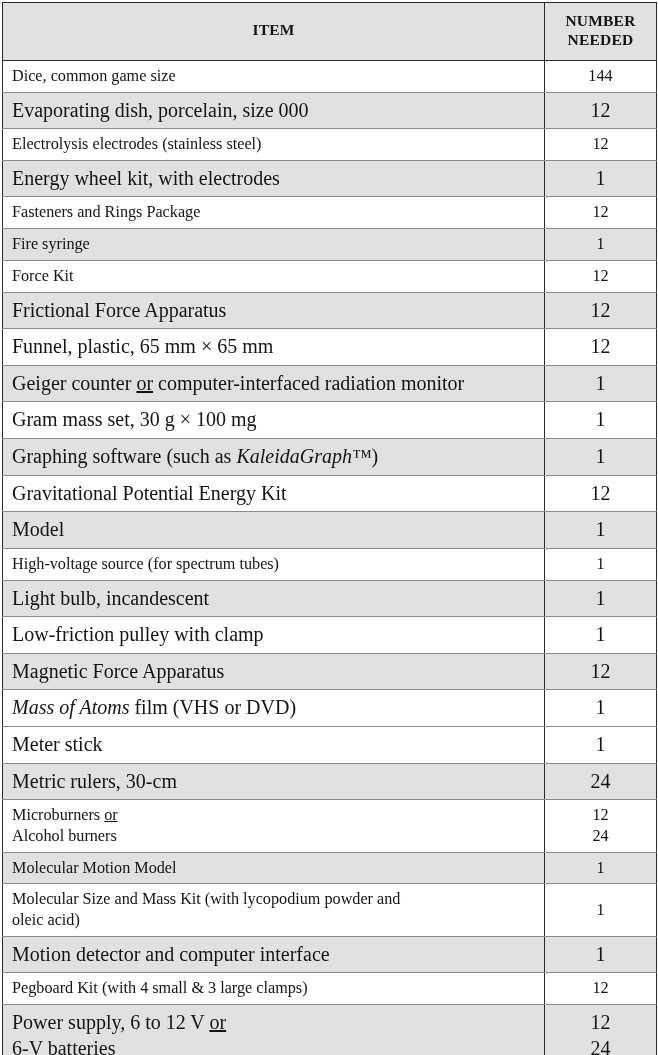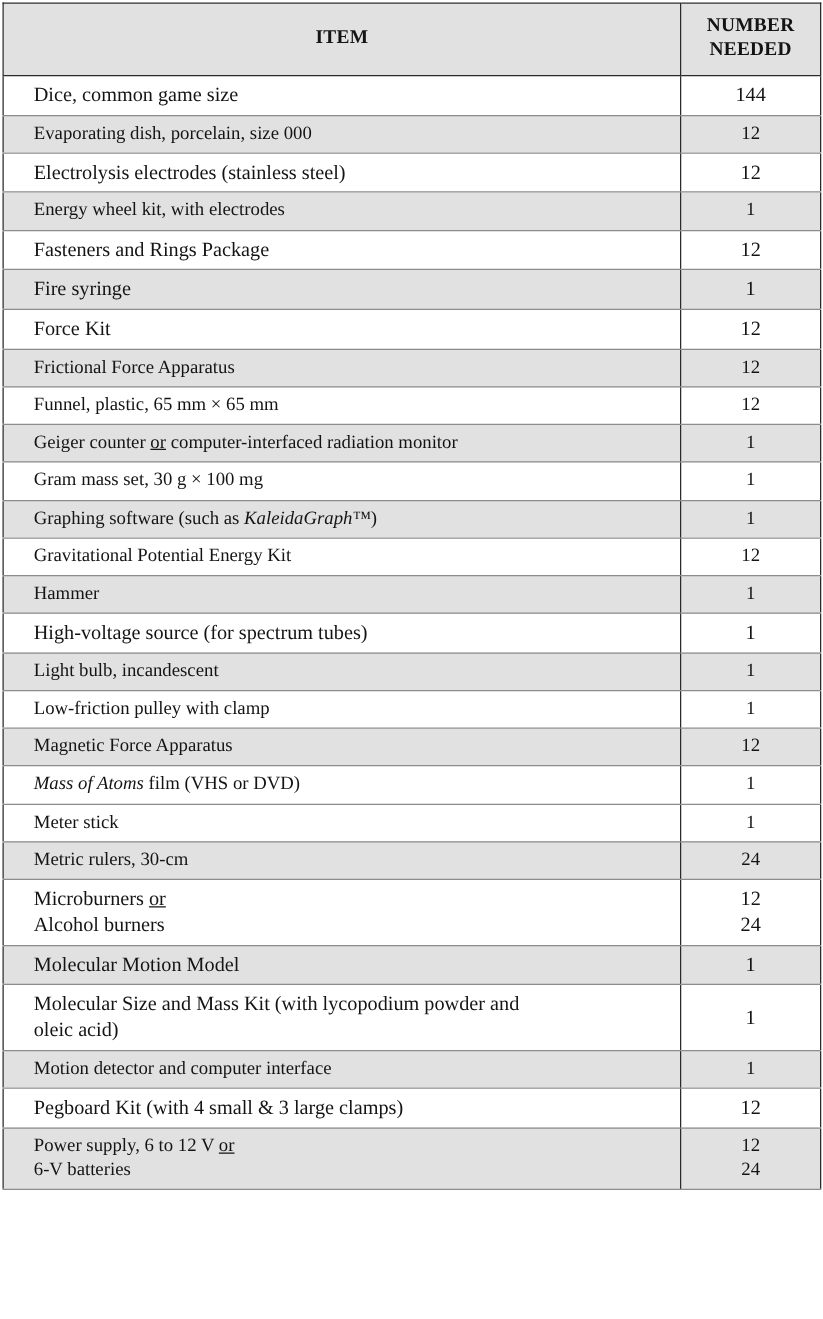--- a/index.html
+++ b/index.html
@@ -44,26 +44,26 @@
     text-align: center;
     vertical-align: middle;
     padding: 9px 4px 10px 4px;
     line-height: 1.22;
   }
   thead th.th-item { border-right: 1.5px solid #2a2a2a; }
 
   tbody tr td {
     border-top: 1px solid #8c8c8c;
     border-bottom: 1px solid #8c8c8c;
-    font-size: 15px;
+    font-size: 20px;
     line-height: 1.28;
     vertical-align: middle;
   }
   tbody tr td.cell-item {
-    padding: 5px 6px 5px 24px;
+    padding: 5px 6px 5px 9px;
     text-align: left;
     border-right: 1.5px solid #2a2a2a;
   }
   tbody tr td.cell-num {
     padding: 5px 12px;
     text-align: center;
   }
 
   tbody tr.shade td { background: #e1e1e1; }
   tbody tr.plain td { background: #ffffff; }
@@ -194,21 +194,21 @@
         <tr class="plain">
           <td class="cell-item">
             <span class="line2">Gravitational Potential Energy Kit</span>
           </td>
           <td class="cell-num">
             <span class="line2">12</span>
           </td>
         </tr>
         <tr class="shade">
           <td class="cell-item">
-            <span class="line2">Hammer</span>
+            <span class="line2">Model</span>
           </td>
           <td class="cell-num">
             <span class="line2">1</span>
           </td>
         </tr>
         <tr class="plain big">
           <td class="cell-item">
             <span class="line2">High-voltage source (for spectrum tubes)</span>
           </td>
           <td class="cell-num">

